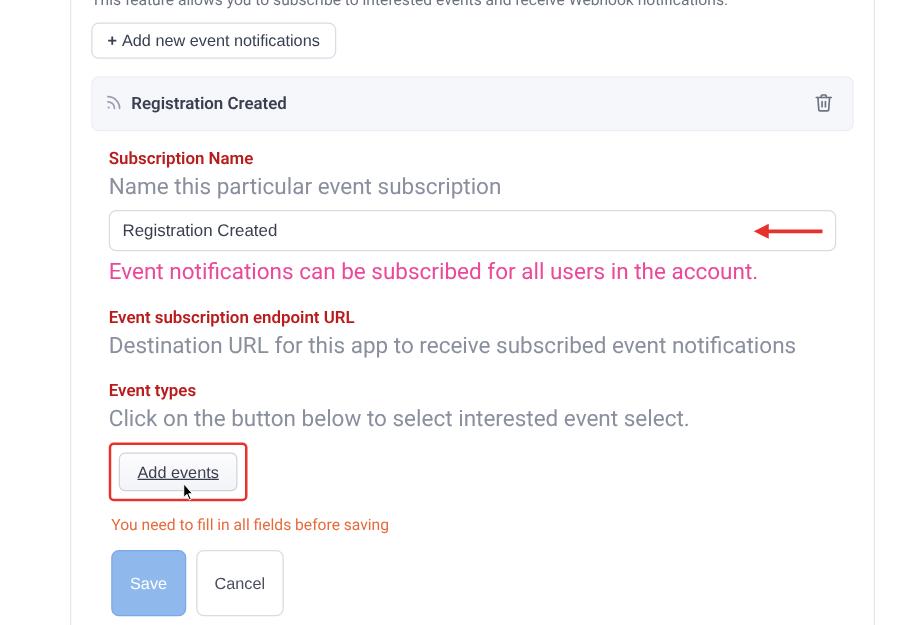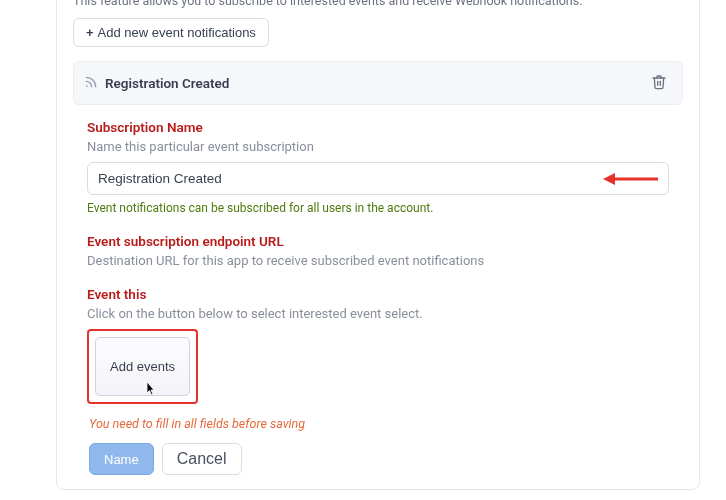--- a/index.html
+++ b/index.html
@@ -78,27 +78,27 @@
     padding: 14px 14px 0 14px;
   }
   .field-block { margin-bottom: 18px; }
   .field-label {
     font-size: 13.5px;
     font-weight: 600;
     color: #b91c1c;
     margin-bottom: 4px;
   }
   .field-help {
-    font-size: 13px;
+    font-size: 18px;
     color: #8a8f9e;
     margin-bottom: 8px;
   }
   .field-note {
-    font-size: 12px;
-    color: #4d7c0f;
+    font-size: 18px;
+    color: #ec4899;
     margin-top: 6px;
   }
   .text-input {
     width: 100%;
     border: 1px solid #d9dce5;
     border-radius: 6px;
     padding: 8px 10px;
     font-size: 13.5px;
     color: #3a3f4f;
     background: #fff;
@@ -121,34 +121,34 @@
     position: relative;
     display: inline-block;
     padding: 6px;
     border: 2px solid #e5322d;
     border-radius: 4px;
   }
   .btn-addevents {
     border: 1px solid #cfd2dc;
     background: linear-gradient(#fcfcfe,#f3f4f8);
     border-radius: 5px;
-    padding: 21px 14px;
+    padding: 7px 14px;
     font-size: 13px;
     color: #3a3f4f;
     cursor: pointer;
+    text-decoration: underline;
   }
   .cursor {
     position: absolute;
     left: 50%;
     top: 70%;
     pointer-events: none;
   }
   .warning {
     font-size: 12.5px;
-    font-style: italic;
     color: #e76a3c;
     margin: 10px 0 12px 0;
     padding-left: 2px;
   }
   .actions {
     display: flex;
     gap: 8px;
     padding-left: 2px;
   }
   .btn-save {
@@ -158,22 +158,22 @@
     border-radius: 6px;
     padding: 6px 14px;
     font-size: 13px;
     cursor: pointer;
   }
   .btn-cancel {
     border: 1px solid #d9dce5;
     background: #fff;
     color: #4a4f5f;
     border-radius: 6px;
-    padding: 6px 14px;
-    font-size: 16px;
+    padding: 18px 14px;
+    font-size: 13px;
     cursor: pointer;
   }
 </style>
 </head>
 <body>
 
 <div class="panel">
 
   <div class="feature-desc">This feature allows you to subscribe to interested events and receive Webhook notifications.</div>
 
@@ -222,34 +222,34 @@
       </div>
       <div class="field-note">Event notifications can be subscribed for all users in the account.</div>
     </div>
 
     <div class="field-block">
       <div class="field-label">Event subscription endpoint URL</div>
       <div class="field-help">Destination URL for this app to receive subscribed event notifications</div>
     </div>
 
     <div class="events-block">
-      <div class="field-label">Event this</div>
+      <div class="field-label">Event types</div>
       <div class="field-help">Click on the button below to select interested event select.</div>
       <div class="addevents-wrap">
         <button class="btn-addevents">Add events</button>
         <span class="cursor">
           <svg width="14" height="16" viewBox="0 0 14 16">
             <path d="M4 1 L4 12 L6.5 9.5 L8.5 14 L10 13.2 L8 9 L11 9 Z" fill="#000" stroke="#fff" stroke-width="0.8"></path>
           </svg>
         </span>
       </div>
     </div>
 
     <div class="warning">You need to fill in all fields before saving</div>
 
     <div class="actions">
-      <button class="btn-save">Name</button>
+      <button class="btn-save">Save</button>
       <button class="btn-cancel">Cancel</button>
     </div>
 
   </div>
 
 </div>
 
 </body></html>

